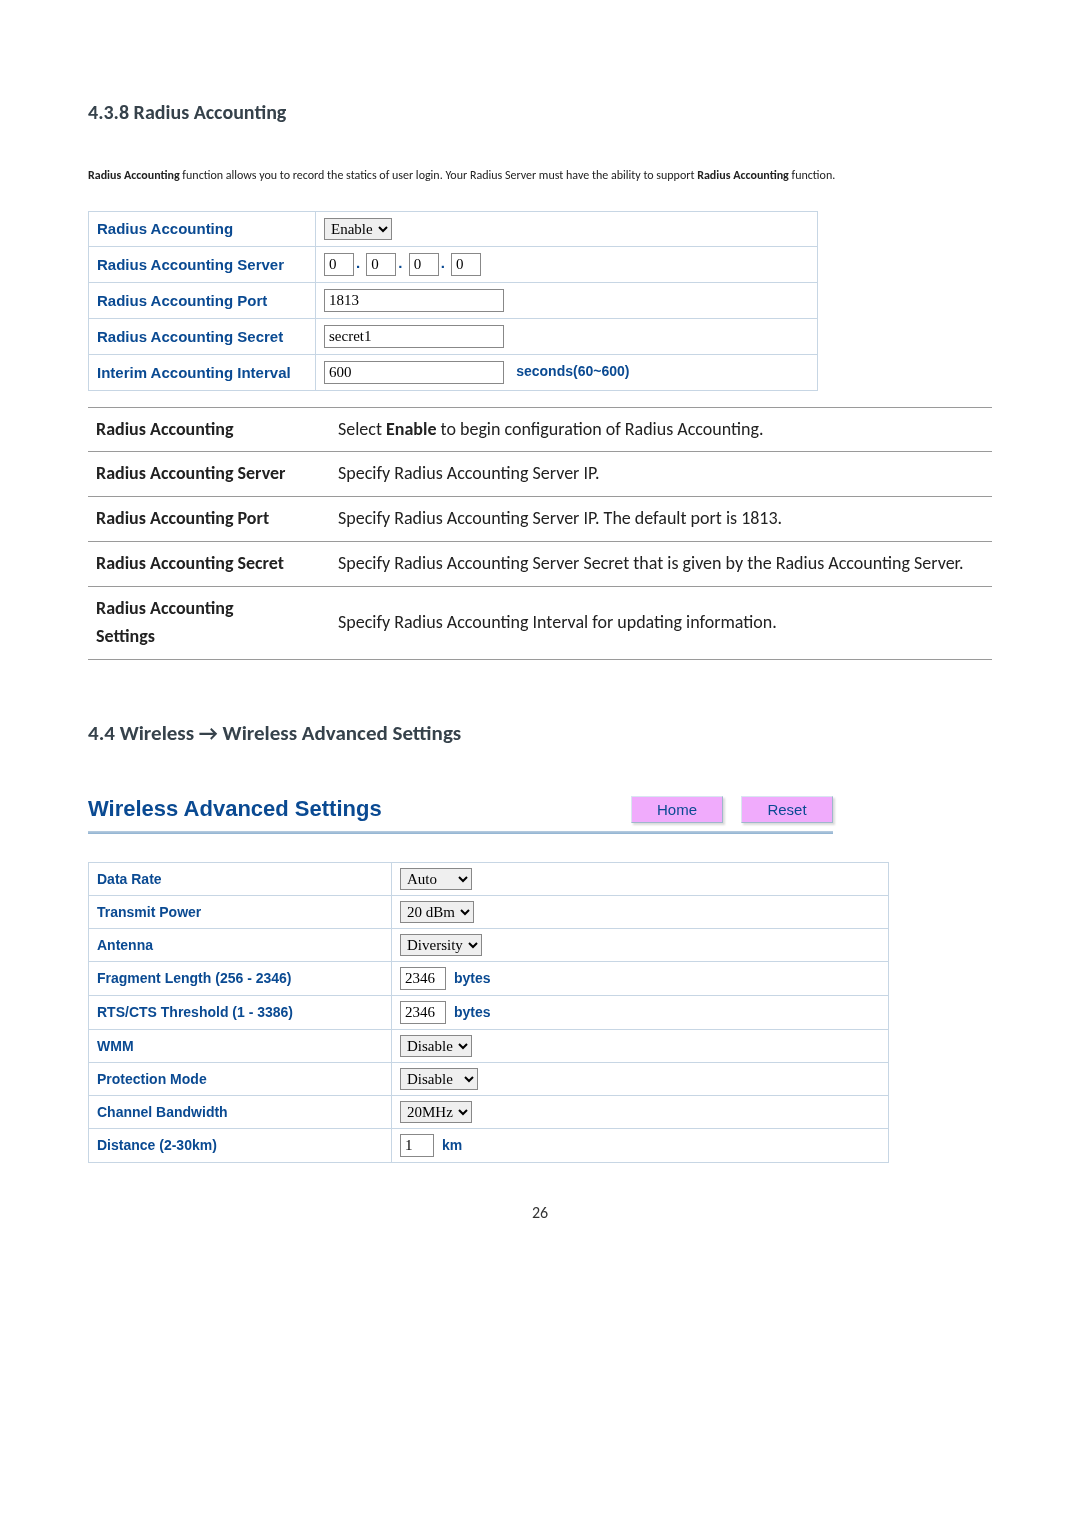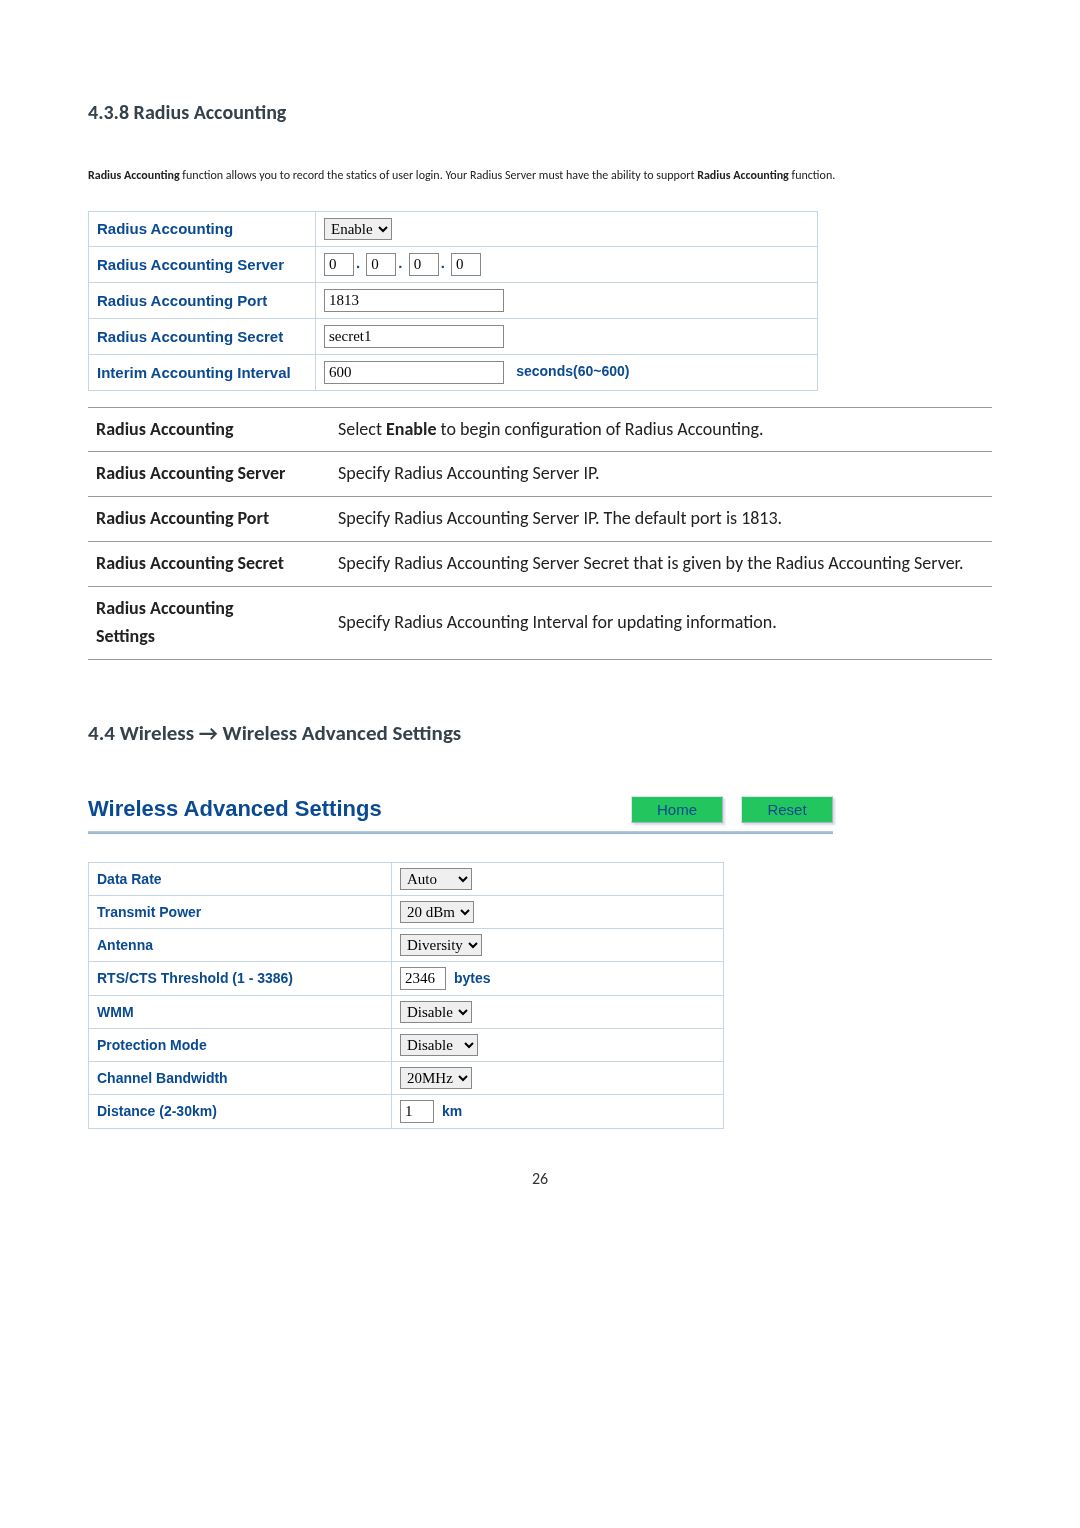--- a/index.html
+++ b/index.html
@@ -120,34 +120,34 @@
     display:inline-block;
     width: 90px;
     text-align:center;
     font-family: Arial, sans-serif;
     font-size: 15px;
     color: #0a4a92;
     padding: 4px 0;
     border: 1px solid #9fb7cc;
     border-top-color: #d9e6f0;
     border-left-color: #d9e6f0;
-    background: #22c55e;
+    background: #f0abfc;
     box-shadow: 2px 2px 2px rgba(0,0,0,0.15);
   }
   .btn-row { display:flex; gap: 18px; }
   .hr-blue {
     height: 3px;
     border: none;
     background: linear-gradient(#b9cde0, #8fb2d1);
     margin: 0 0 28px 0;
   }
 
   
   .cfg-table2 {
-    width: 636px;
+    width: 801px;
     border-collapse: collapse;
     font-family: Arial, sans-serif;
     font-size: 14px;
   }
   .cfg-table2 td {
     border: 1px solid #c7d6e4;
     padding: 5px 8px;
     vertical-align: middle;
   }
   .cfg-table2 td.label {
@@ -273,27 +273,34 @@
         <select class="sel"><option>20 dBm</option></select>
       </td>
     </tr>
     <tr>
       <td class="label">Antenna</td>
       <td>
         <select class="sel"><option>Diversity</option></select>
       </td>
     </tr>
     <tr>
-      <td class="label">RTS/CTS Threshold (1 - 3386)</td>
+      <td class="label">Fragment Length (256 - 2346)</td>
       <td>
         <input class="inp-num" value="2346" style="">
         <span class="unit-blue">bytes</span>
       </td>
     </tr>
     <tr>
+      <td class="label">RTS/CTS Threshold (1 - 3386)</td>
+      <td>
+        <input class="inp-num" value="2346" style="">
+        <span class="unit-blue">bytes</span>
+      </td>
+    </tr>
+    <tr>
       <td class="label">WMM</td>
       <td>
         <select class="sel"><option>Disable</option></select>
       </td>
     </tr>
     <tr>
       <td class="label">Protection Mode</td>
       <td>
         <select class="sel" style="width:78px"><option>Disable</option></select>
       </td>

